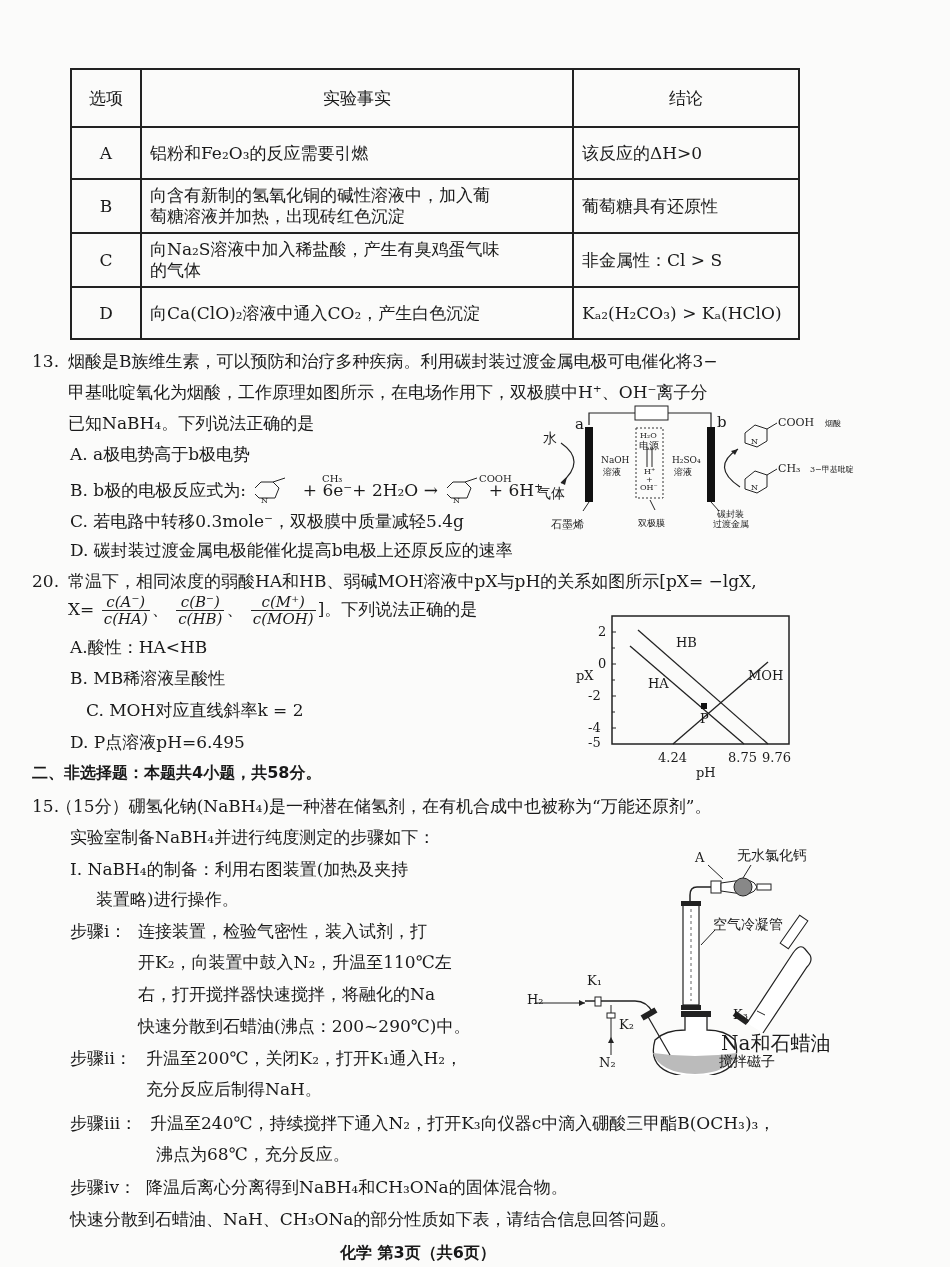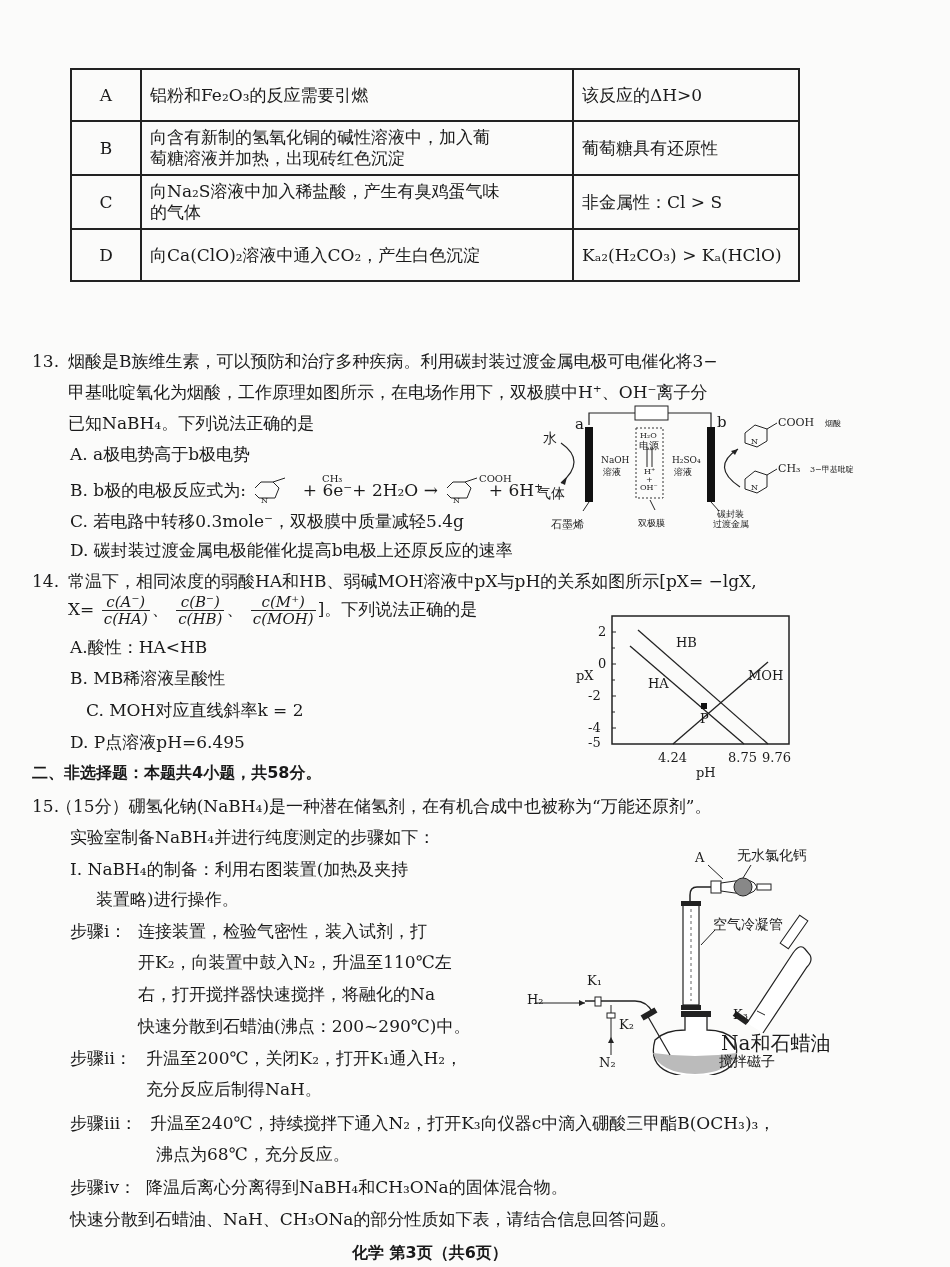--- a/index.html
+++ b/index.html
@@ -27,20 +27,25 @@
   .frac .num { display:block; border-bottom:1px solid #222; padding:0 2px; font-style:italic; }
   .frac .den { display:block; padding:0 2px; font-style:italic; }
   .small { font-size:10px; }
   .label { font-size:13px; }
 </style>
 </head>
 <body>
 
 <table class="facts">
   <tbody>
+      <tr>
+    <th>选项</th>
+    <th>实验事实</th>
+    <th>结论</th>
+  </tr>
   <tr class="r1">
     <td class="opt">A</td>
     <td>铝粉和Fe₂O₃的反应需要引燃</td>
     <td class="res">该反应的ΔH&gt;0</td>
   </tr>
   <tr class="r2">
     <td class="opt">B</td>
     <td class="lh">
       <div>向含有新制的氢氧化铜的碱性溶液中，加入葡</div>
       <div>萄糖溶液并加热，出现砖红色沉淀</div>
@@ -139,21 +144,21 @@
     <span class="abs" style="left:216px;top:32px;font-size:8px;">N</span>
     <span class="abs" style="left:216px;top:78px;font-size:8px;">N</span>
     <span class="abs" style="left:243px;top:11px;font-size:11px;">COOH</span>
     <span class="abs" style="left:290px;top:13px;font-size:8px;">烟酸</span>
     <span class="abs" style="left:243px;top:57px;font-size:11px;">CH₃</span>
     <span class="abs" style="left:275px;top:59px;font-size:8px;">3−甲基吡啶</span>
   </div>
 </div>
 
 <div>
-  <div class="abs txt" style="left:32px;top:570px;">14.</div>
+  <div class="abs txt" style="left:32px;top:570px;">20.</div>
   <div class="abs txt" style="left:68px;top:570px;">常温下，相同浓度的弱酸HA和HB、弱碱MOH溶液中pX与pH的关系如图所示[pX= −lgX,</div>
   <div class="abs txt" style="left:68px;top:594px;">
     <span>X=</span>
     <span class="frac"><span class="num">c(A⁻)</span><span class="den">c(HA)</span></span><span>、</span>
     <span class="frac"><span class="num">c(B⁻)</span><span class="den">c(HB)</span></span><span>、</span>
     <span class="frac"><span class="num">c(M⁺)</span><span class="den">c(MOH)</span></span><span>]。下列说法正确的是</span>
   </div>
   <div class="abs txt" style="left:70px;top:636px;">A.酸性：HA&lt;HB</div>
   <div class="abs txt" style="left:70px;top:667px;">B. MB稀溶液呈酸性</div>
   <div class="abs txt" style="left:86px;top:699px;">C. MOH对应直线斜率k = 2</div>
@@ -269,13 +274,13 @@
     <span class="abs label" style="left:2px;top:147px;">H₂</span>
     <span class="abs label" style="left:62px;top:128px;">K₁</span>
     <span class="abs label" style="left:94px;top:172px;">K₂</span>
     <span class="abs label" style="left:74px;top:210px;">N₂</span>
     <span class="abs label" style="left:208px;top:162px;">K₃</span>
     <span class="abs" style="left:196px;top:185px;font-size:20px;">Na和石蜡油</span>
     <span class="abs" style="left:194px;top:208px;font-size:14px;">搅拌磁子</span>
   </div>
 </div>
 
-<div class="abs txt bold" style="left:340px;top:1242px;font-size:16px;margin-left:12px;">化学  第3页（共6页）</div>
+<div class="abs txt bold" style="left:340px;top:1242px;font-size:16px;">化学  第3页（共6页）</div>
 
 </body></html>

